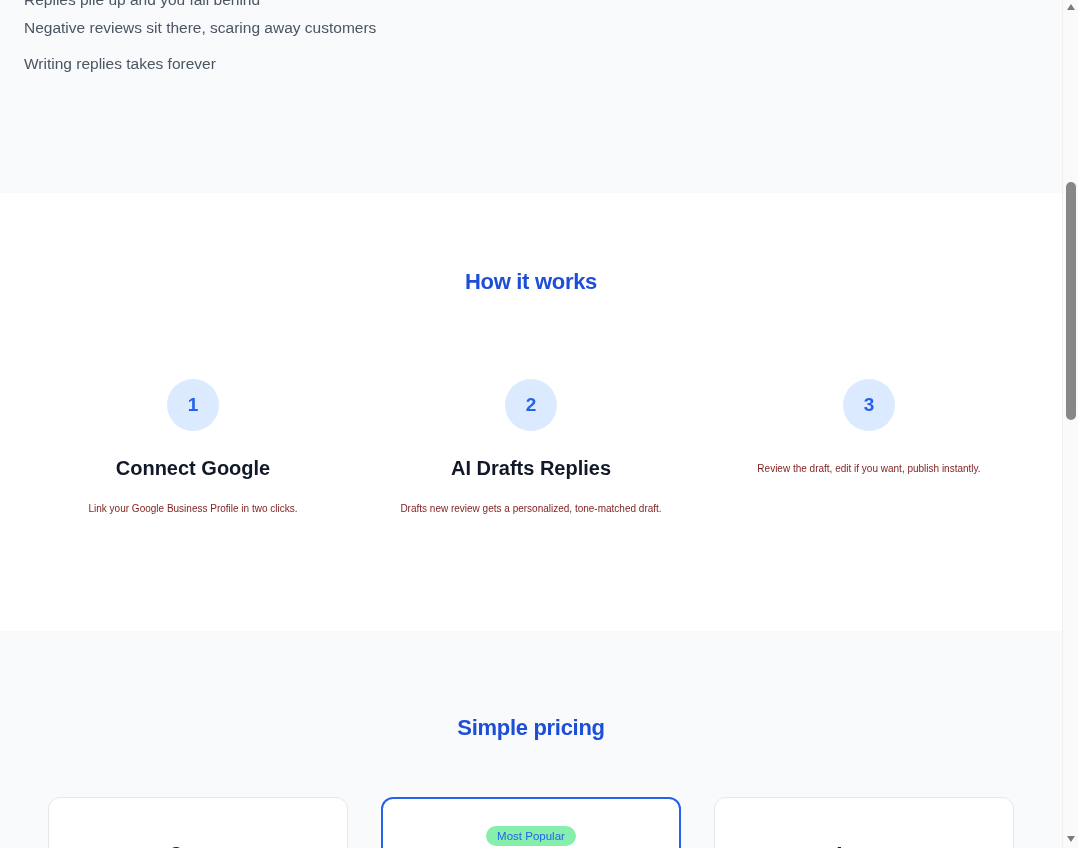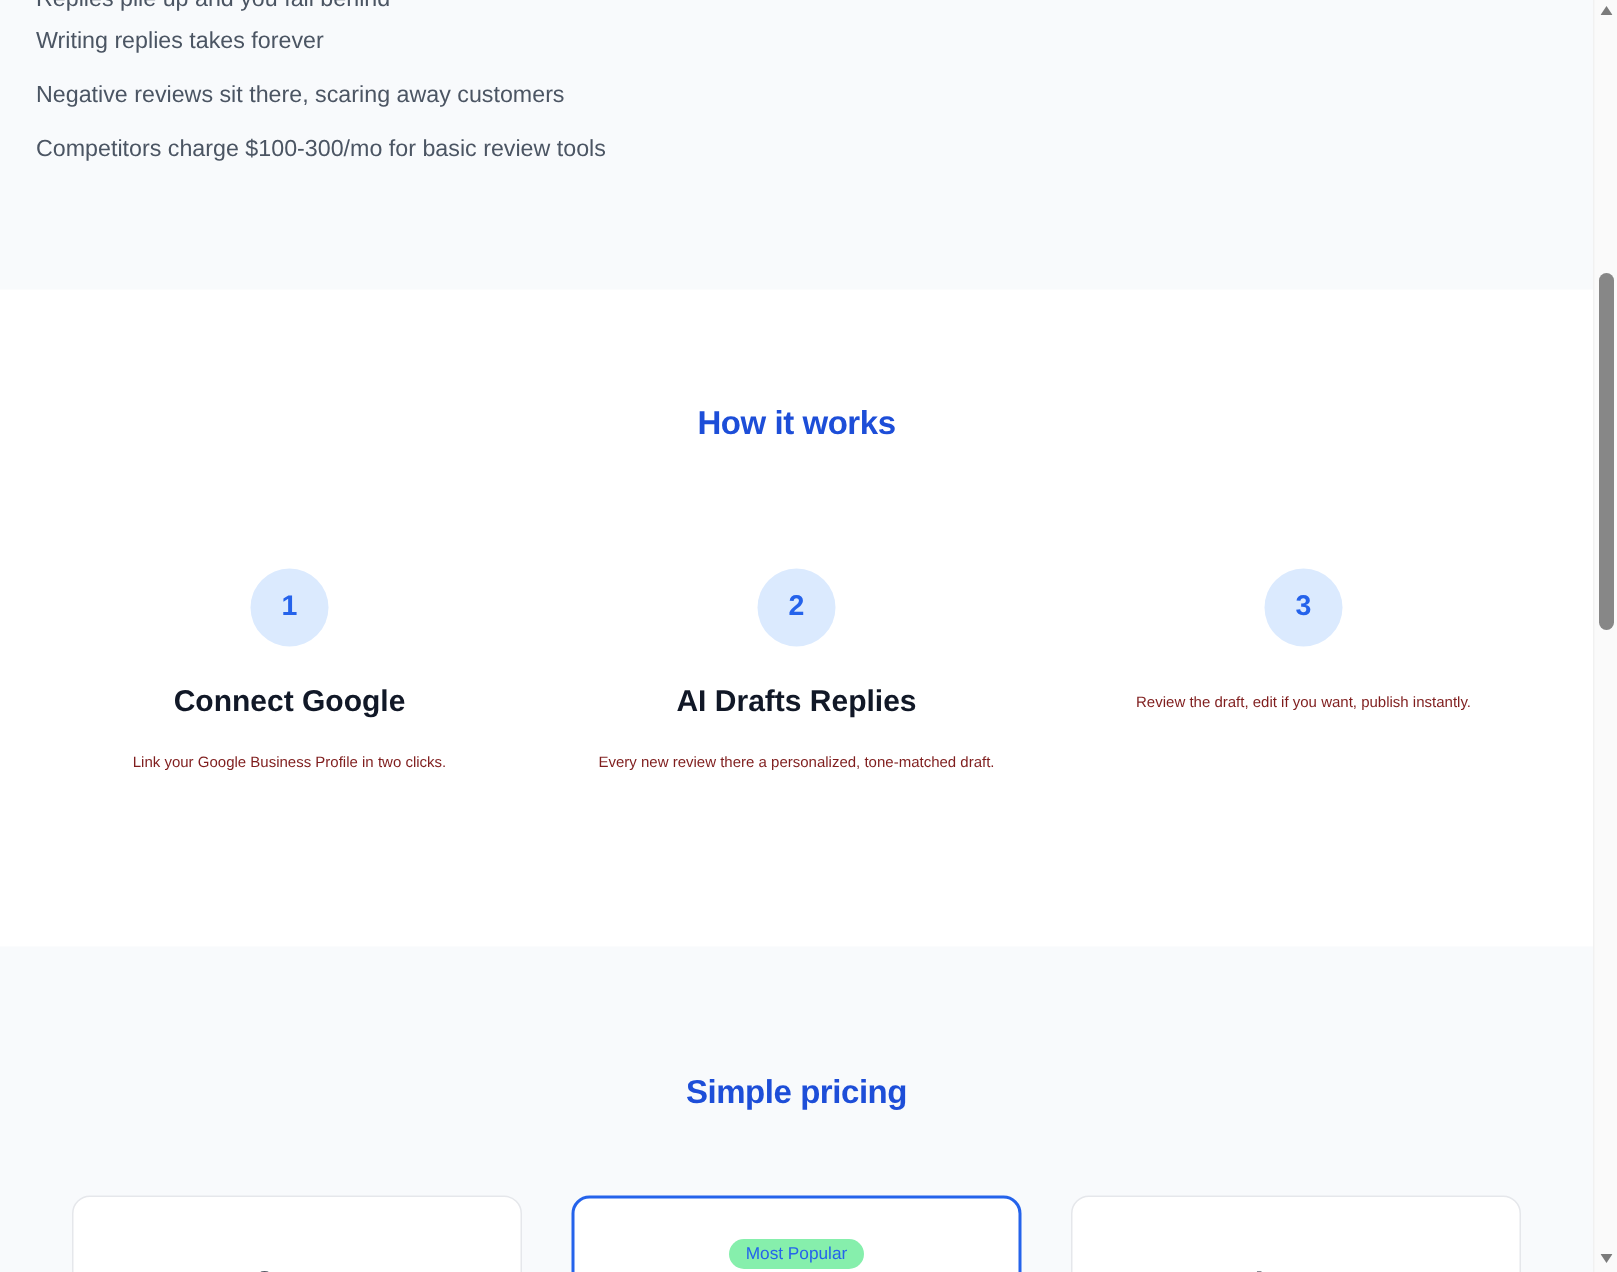--- a/index.html
+++ b/index.html
@@ -216,23 +216,22 @@
 
 <div id="viewport">
 
   <div id="page">
 
     <section class="compare-section">
       <div class="compare-inner">
 
         <div class="compare-col left">
           <div class="compare-item clipped">Replies pile up and you fall behind</div>
+          <div class="compare-item">Negative reviews sit there, scaring away customers</div>
           <div class="compare-item">Writing replies takes forever</div>
-          <div class="compare-item">Negative reviews sit there, scaring away customers</div>
-          <div class="compare-item">Competitors charge $100-300/mo for basic review tools</div>
         </div>
 
 
       </div>
     </section>
 
     <section class="how-section">
       <div class="how-inner">
 
         <h2 class="section-title how-title">How it works</h2>
@@ -241,21 +240,21 @@
 
           <div class="step">
             <div class="step-badge">1</div>
             <div class="step-title">Connect Google</div>
             <div class="step-desc">Link your Google Business Profile in two clicks.</div>
           </div>
 
           <div class="step">
             <div class="step-badge">2</div>
             <div class="step-title">AI Drafts Replies</div>
-            <div class="step-desc">Every new review there a personalized, tone-matched draft.</div>
+            <div class="step-desc">Drafts new review gets a personalized, tone-matched draft.</div>
           </div>
 
           <div class="step">
             <div class="step-badge">3</div>
             <div class="step-desc">Review the draft, edit if you want, publish instantly.</div>
           </div>
 
         </div>
       </div>
     </section>

